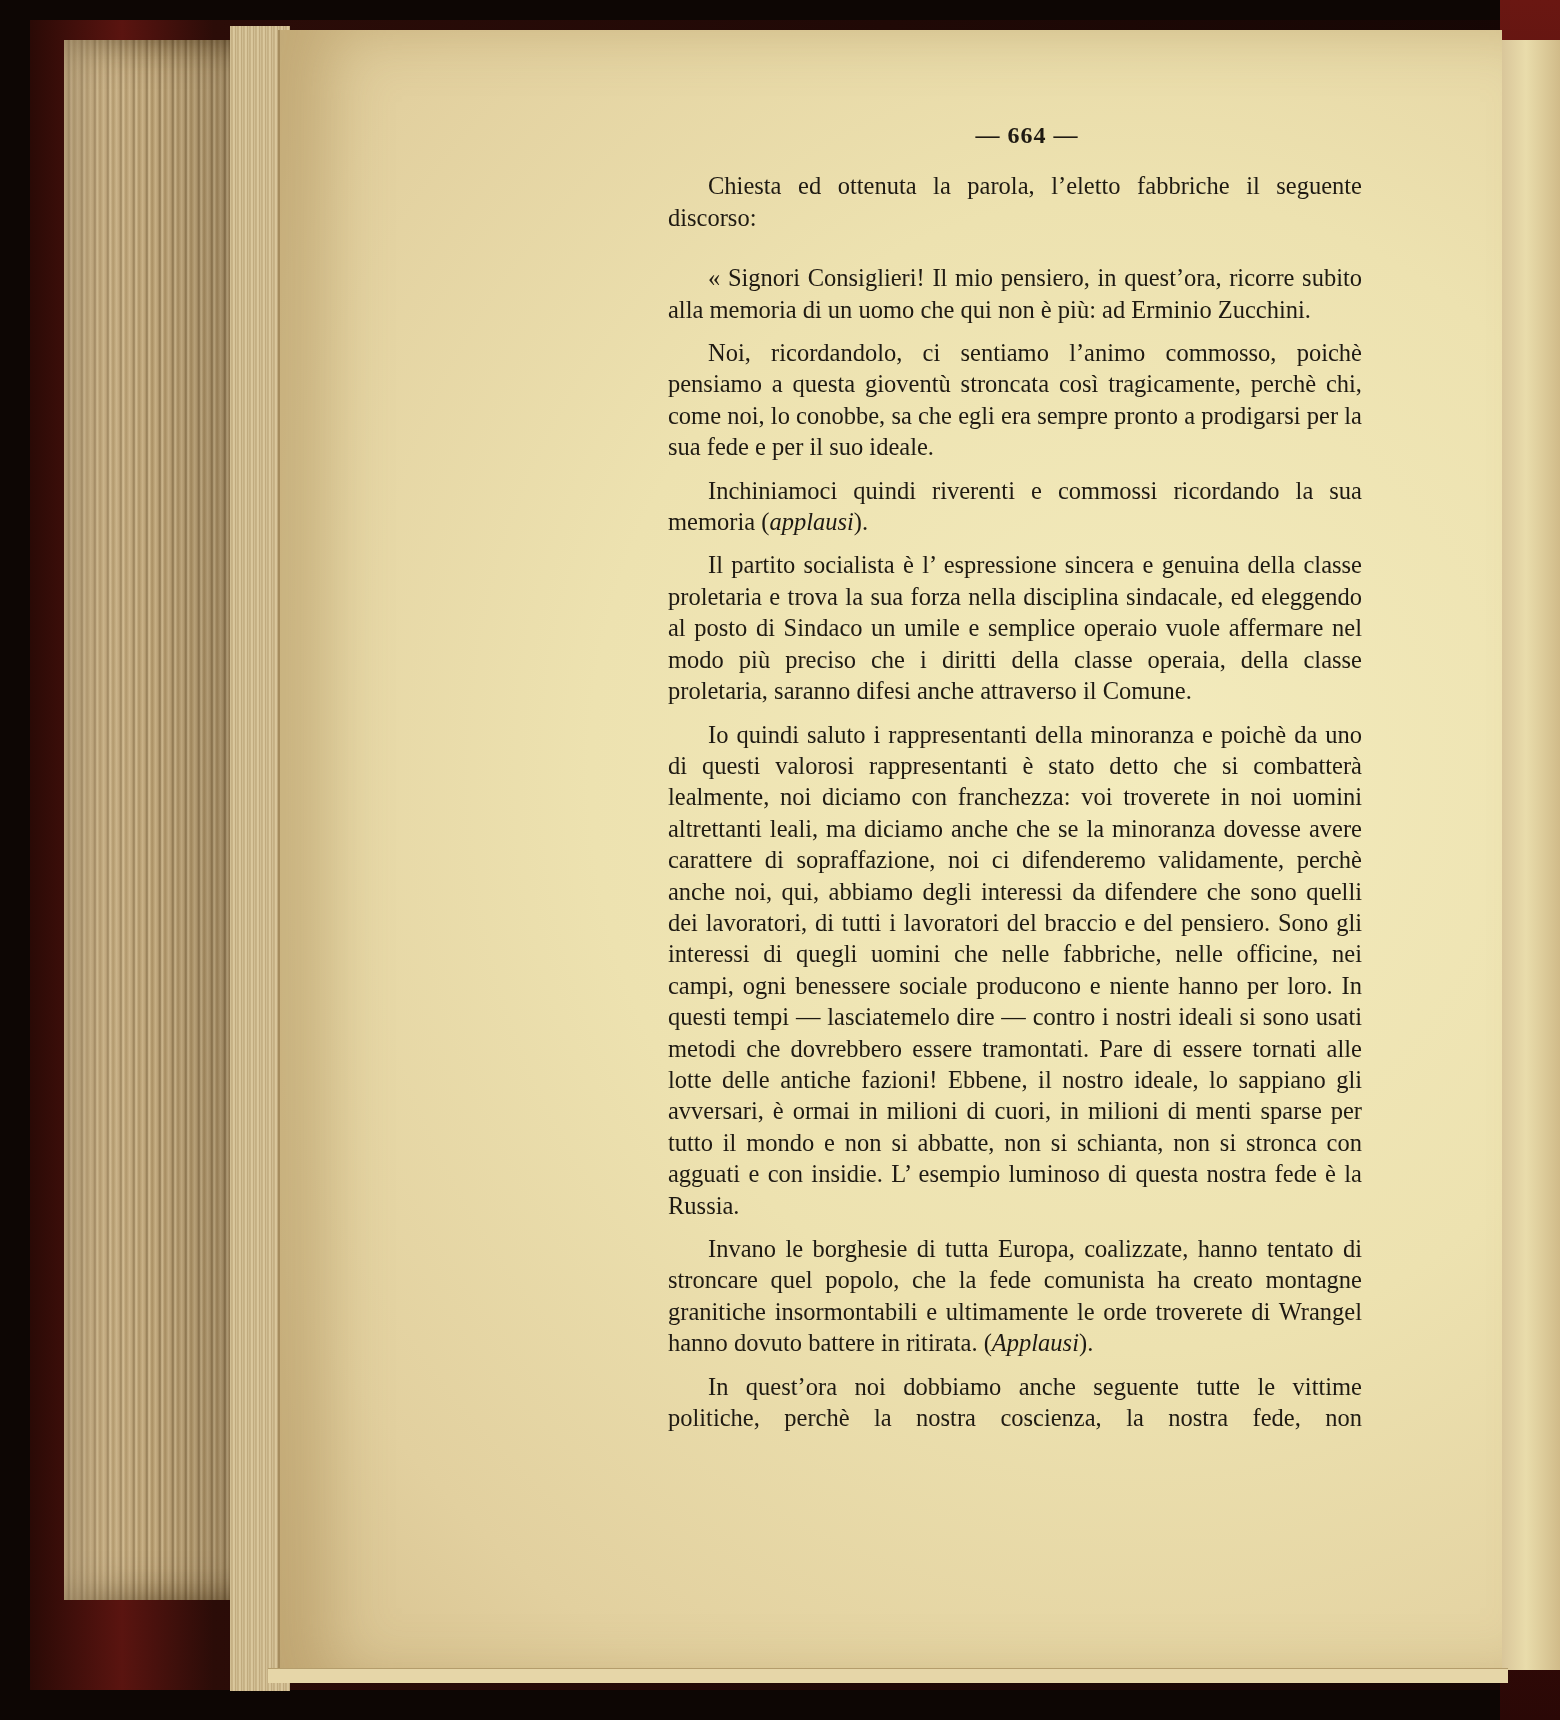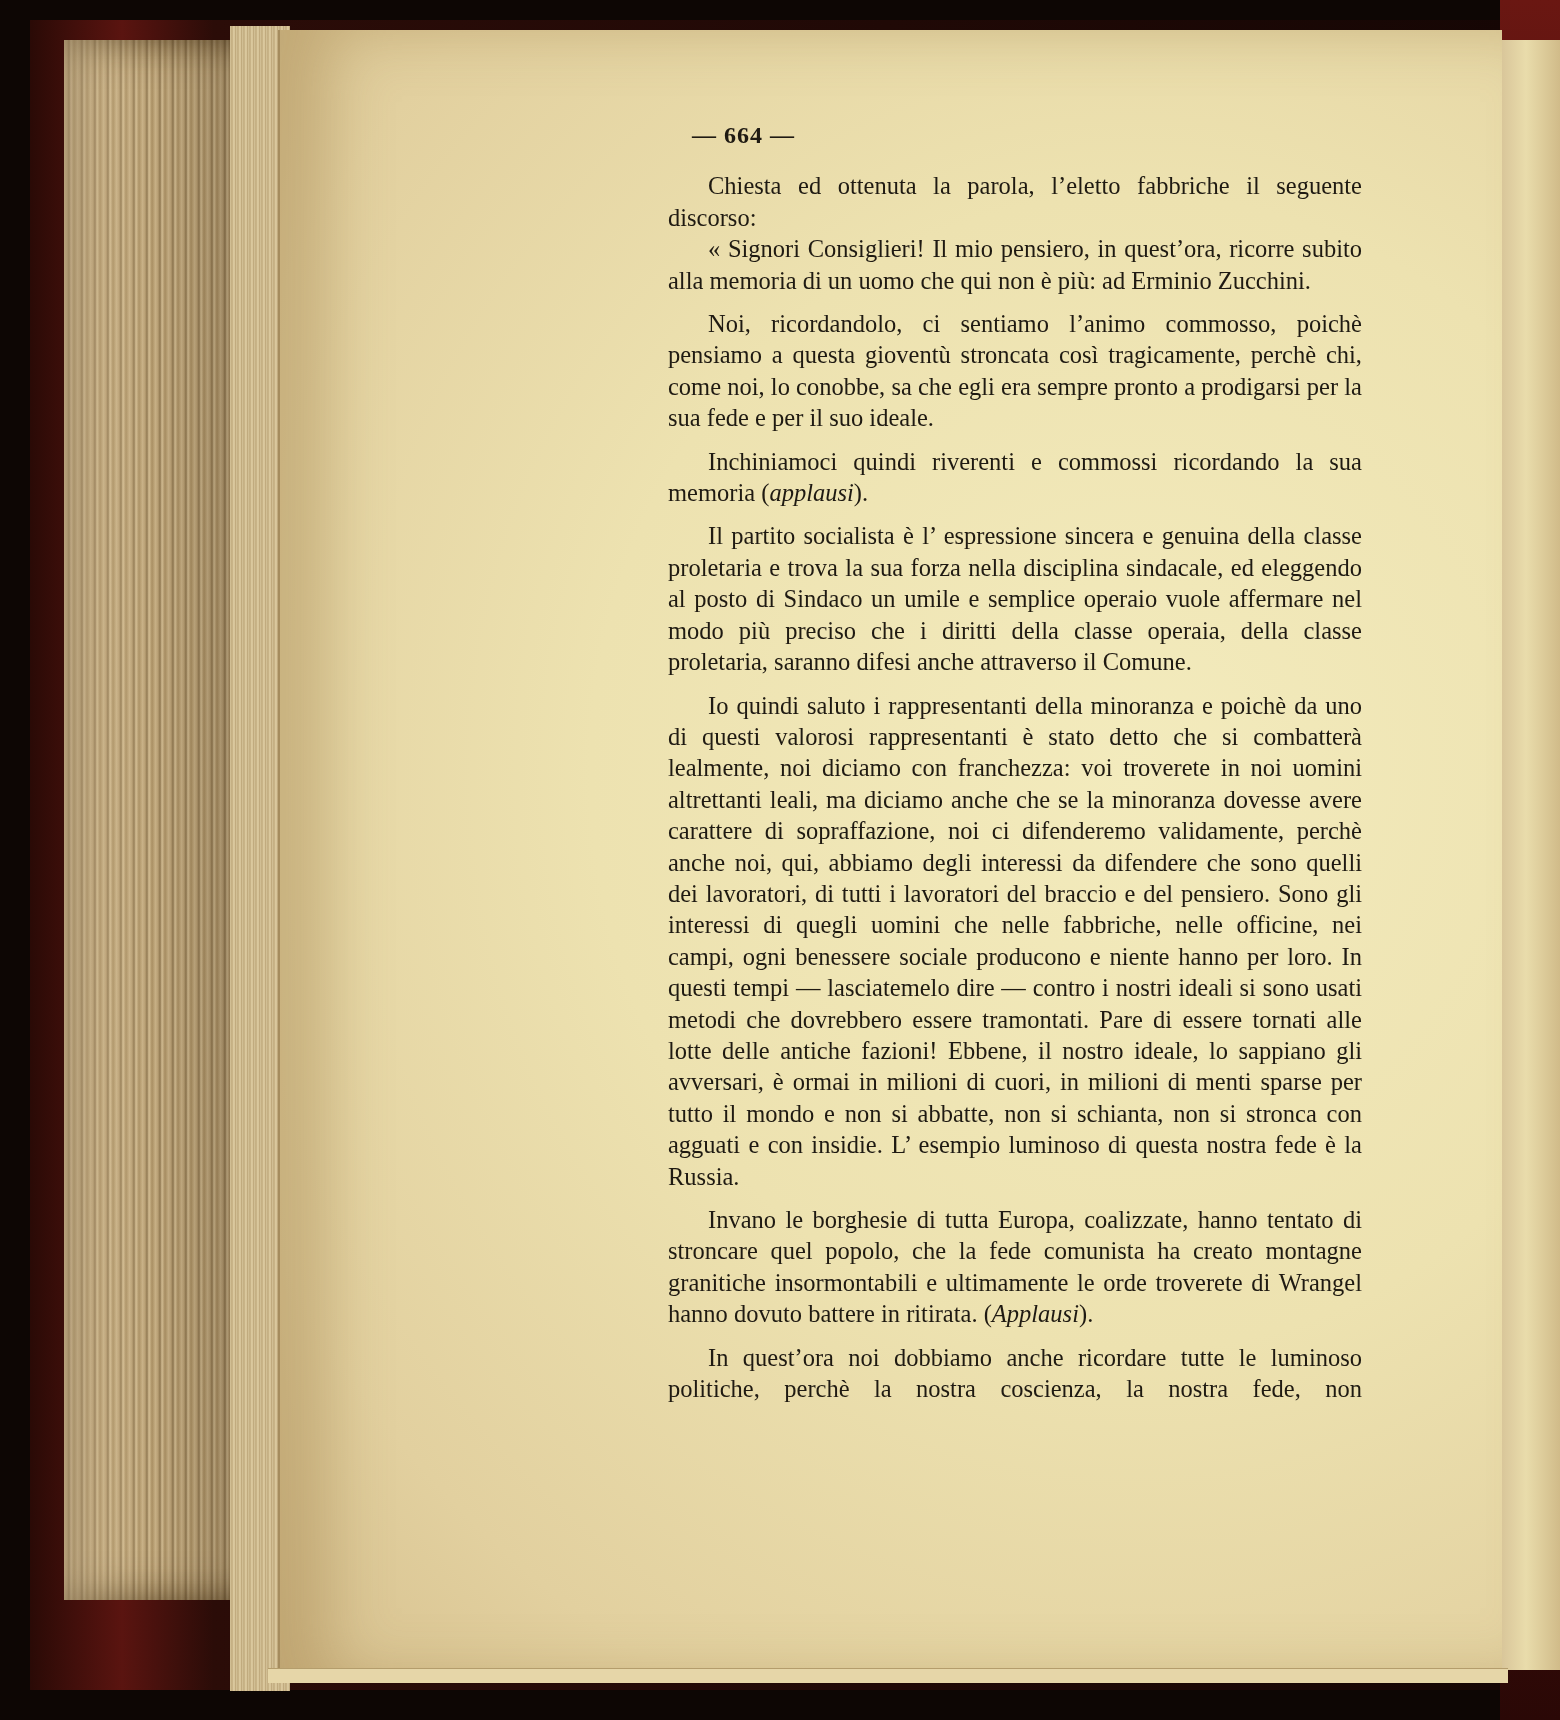--- a/index.html
+++ b/index.html
@@ -50,25 +50,25 @@
     border-left:2px solid #8c7246;
   }
   .text-block {
     position:absolute; left:668px; top:120px; width:694px;
     color:#1f1a12;
     font-size:24.5px;
     line-height:31.4px;
     text-align:justify;
   }
   .page-number {
-    text-align:left; font-weight:bold; font-size:24px;
+    text-align:center; font-weight:bold; font-size:24px;
     margin-bottom:19px; letter-spacing:1px; padding-left:24px;
   }
   .para { margin:0 0 0 0; text-indent:40px; }
-  .para.spaced { }
+  .para.spaced { margin-top:29px; }
   .para.gap { margin-top:12px; }
   .para i { font-style:italic; }
   .lastline-fill { text-align-last:justify; }
 </style>
 </head>
 <body>
 
 <div class="cover"></div>
 <div class="cover-right"></div>
 <div class="page-stack"></div>
@@ -87,14 +87,14 @@
   <p class="para gap">Noi, ricordandolo, ci sentiamo l’animo commosso, poichè pensiamo a questa gioventù stroncata così tragicamente, perchè chi, come noi, lo conobbe, sa che egli era sempre pronto a prodigarsi per la sua fede e per il suo ideale.</p>
 
   <p class="para gap"><span>Inchiniamoci quindi riverenti e commossi ricordando la sua memoria (</span><i>applausi</i><span>).</span></p>
 
   <p class="para gap">Il partito socialista è l’ espressione sincera e genuina della classe proletaria e trova la sua forza nella disciplina sindacale, ed eleggendo al posto di Sindaco un umile e semplice operaio vuole affermare nel modo più preciso che i diritti della classe operaia, della classe proletaria, saranno difesi anche attraverso il Comune.</p>
 
   <p class="para gap">Io quindi saluto i rappresentanti della minoranza e poichè da uno di questi valorosi rappresentanti è stato detto che si combatterà lealmente, noi diciamo con franchezza: voi troverete in noi uomini altrettanti leali, ma diciamo anche che se la minoranza dovesse avere carattere di sopraffazione, noi ci difenderemo validamente, perchè anche noi, qui, abbiamo degli interessi da difendere che sono quelli dei lavoratori, di tutti i lavoratori del braccio e del pensiero. Sono gli interessi di quegli uomini che nelle fabbriche, nelle officine, nei campi, ogni benessere sociale producono e niente hanno per loro. In questi tempi — lasciatemelo dire — contro i nostri ideali si sono usati metodi che dovrebbero essere tramontati. Pare di essere tornati alle lotte delle antiche fazioni! Ebbene, il nostro ideale, lo sappiano gli avversari, è ormai in milioni di cuori, in milioni di menti sparse per tutto il mondo e non si abbatte, non si schianta, non si stronca con agguati e con insidie. L’ esempio luminoso di questa nostra fede è la Russia.</p>
 
   <p class="para gap"><span>Invano le borghesie di tutta Europa, coalizzate, hanno tentato di stroncare quel popolo, che la fede comunista ha creato montagne granitiche insormontabili e ultimamente le orde troverete di Wrangel hanno dovuto battere in ritirata. (</span><i>Applausi</i><span>).</span></p>
 
-  <p class="para gap lastline-fill">In quest’ora noi dobbiamo anche ricordare tutte le luminoso politiche, perchè la nostra coscienza, la nostra fede, non</p>
+  <p class="para gap lastline-fill">In quest’ora noi dobbiamo anche seguente tutte le vittime politiche, perchè la nostra coscienza, la nostra fede, non</p>
 </div>
 
 </body></html>

